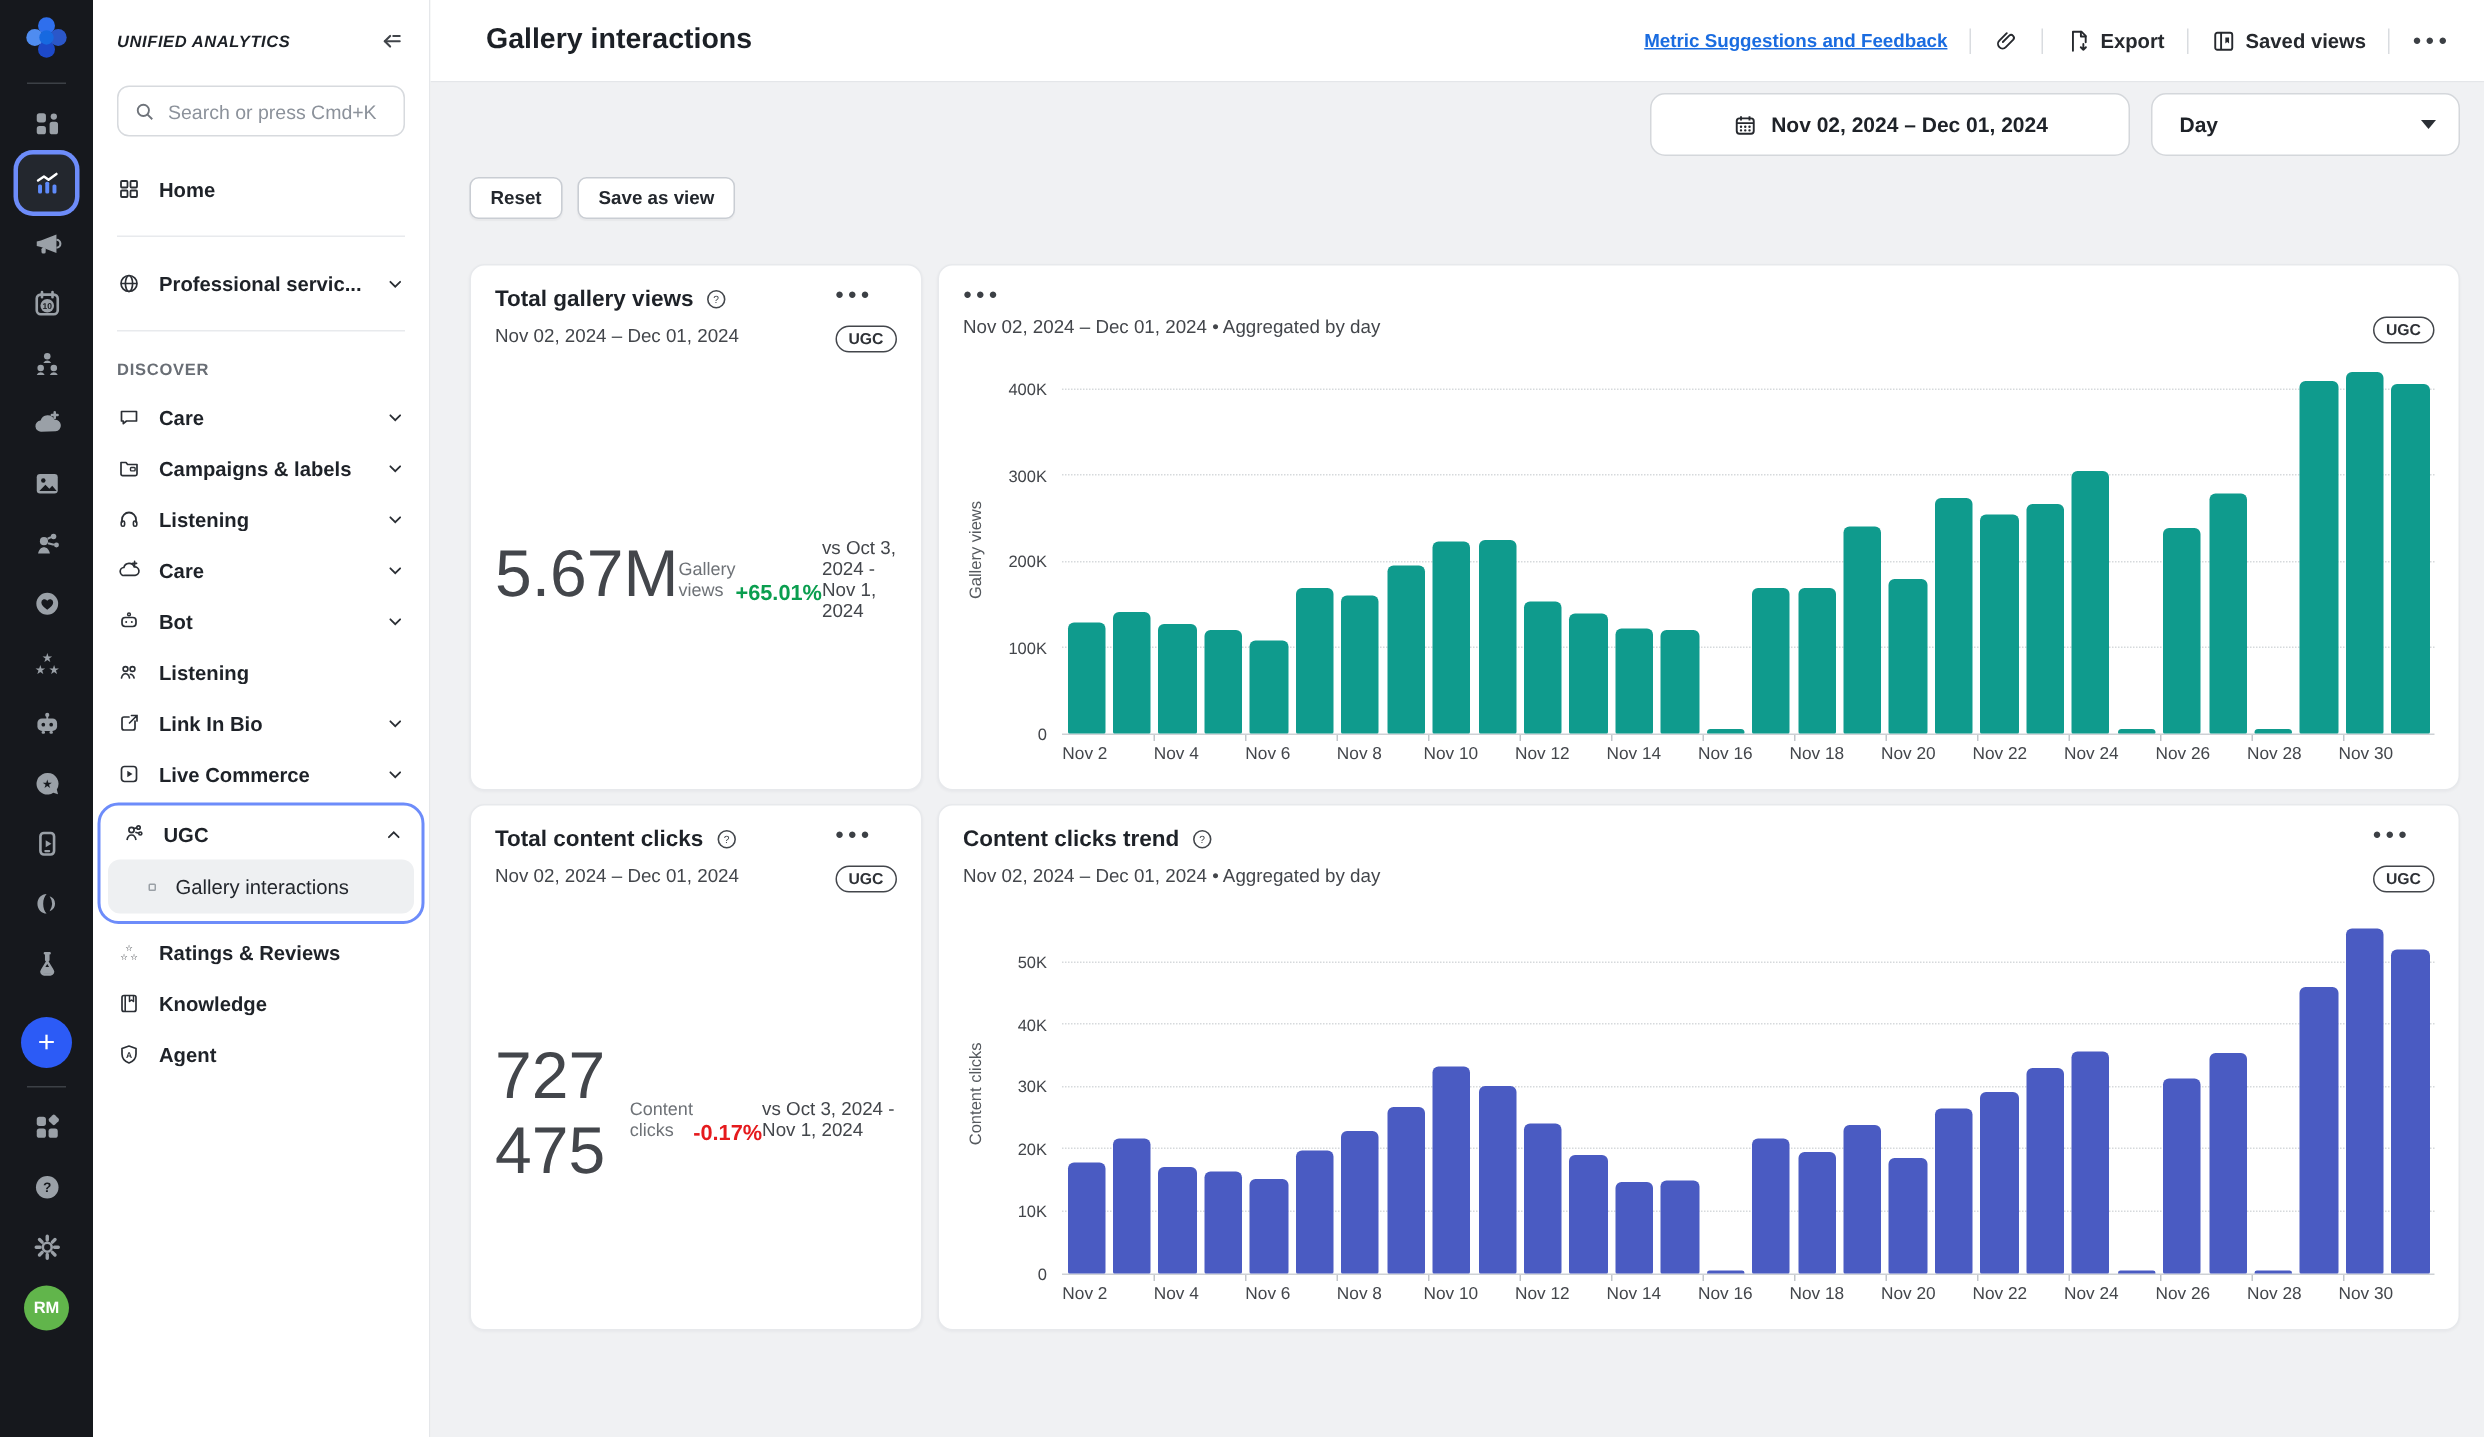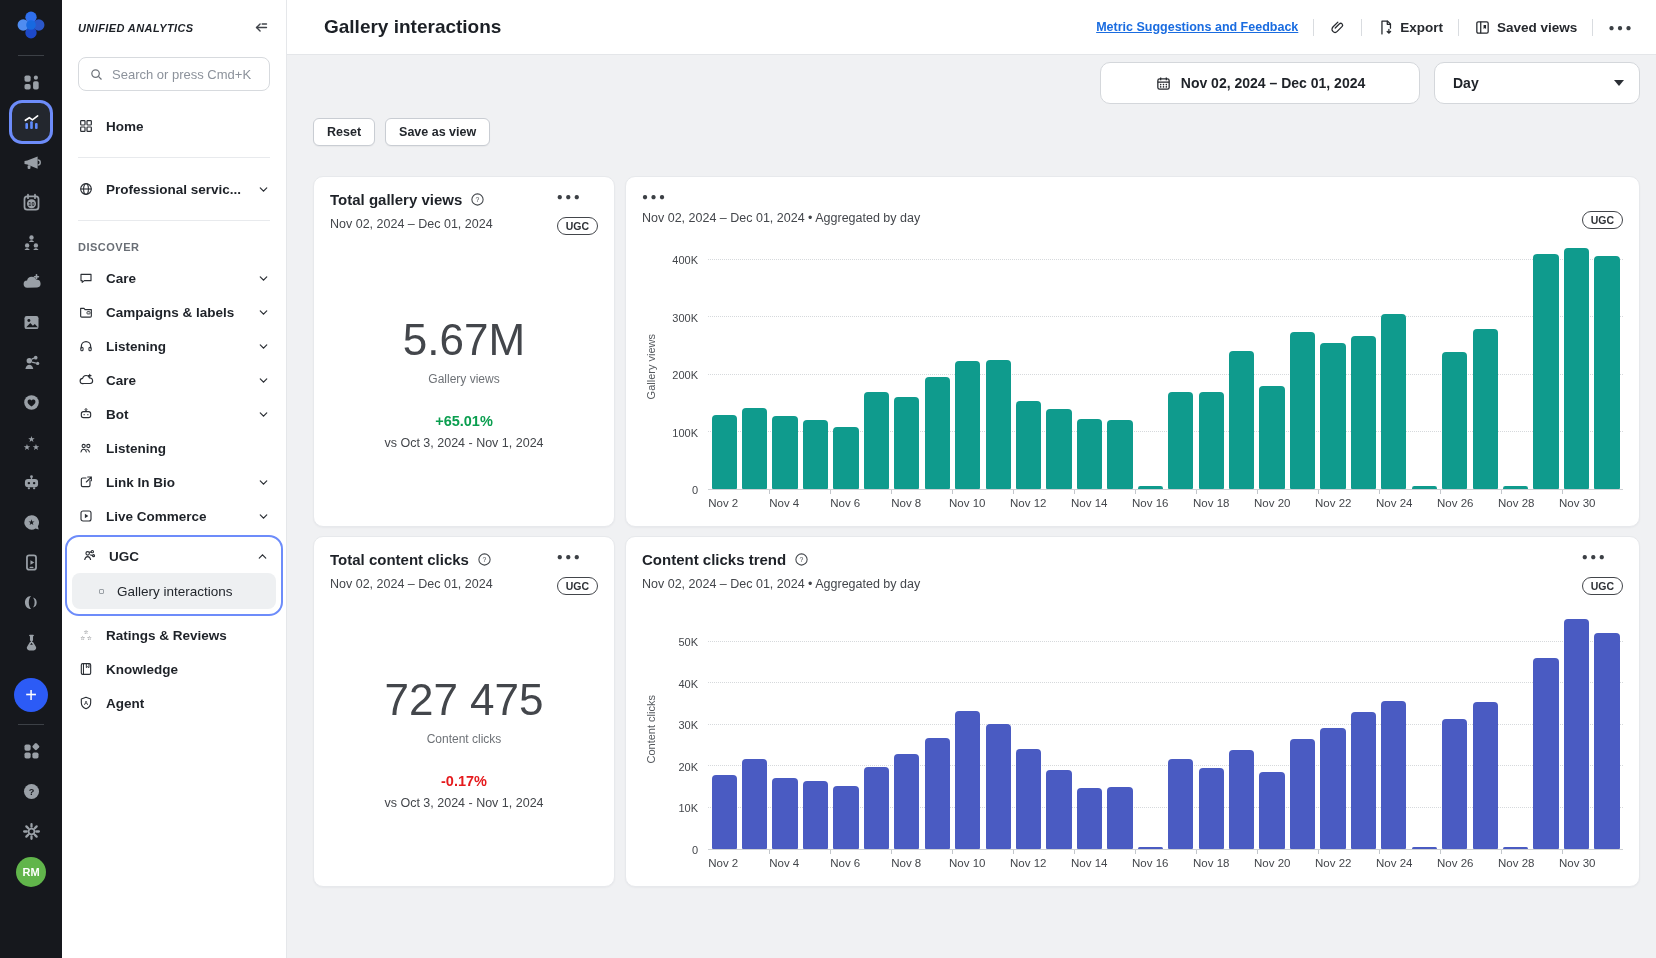--- a/index.html
+++ b/index.html
@@ -83,21 +83,21 @@
   .card-head { display:grid; grid-template-columns:1fr auto; row-gap:9px; }
   .card-titlerow { display:flex; align-items:center; gap:8px; }
   .card-title { font-size:15px; font-weight:700; color:#1e2228; }
   .qmark { display:flex; cursor:pointer; color:#43474c; }
   .qmark svg { width:15px; height:15px; }
   .card-sub { font-size:12.5px; color:#43464b; grid-column:1; }
   .badge { grid-column:2; grid-row:2; justify-self:end; font-size:10.5px; font-weight:bold; color:#2e3136;
      border:1.5px solid #43464b; border-radius:999px; padding:1px 8px; line-height:14px; }
 
   
-  .metric-body { flex:1; display:flex; flex-direction:column; align-items:center; justify-content:center;
+  .metric-body { flex:1; display:flex; flex-direction:row; align-items:center; justify-content:center;
      transform:translateY(8px); }
   .metric-value { font-size:44px; font-weight:500; color:#43464b; }
   .metric-label { font-size:12px; color:#6e7277; margin-top:7px; }
   .metric-delta { font-size:14.5px; font-weight:bold; margin-top:27px; }
   .metric-vs { font-size:12.5px; color:#43464b; margin-top:7px; }
 
   
   .chart-wrap { flex:1; display:grid; grid-template-columns:18px 48px 1fr; grid-template-rows:1fr 24px;
      margin-top:14px; min-height:0; }
   .y-title { grid-column:1; grid-row:1; display:flex; align-items:center; justify-content:center; }

